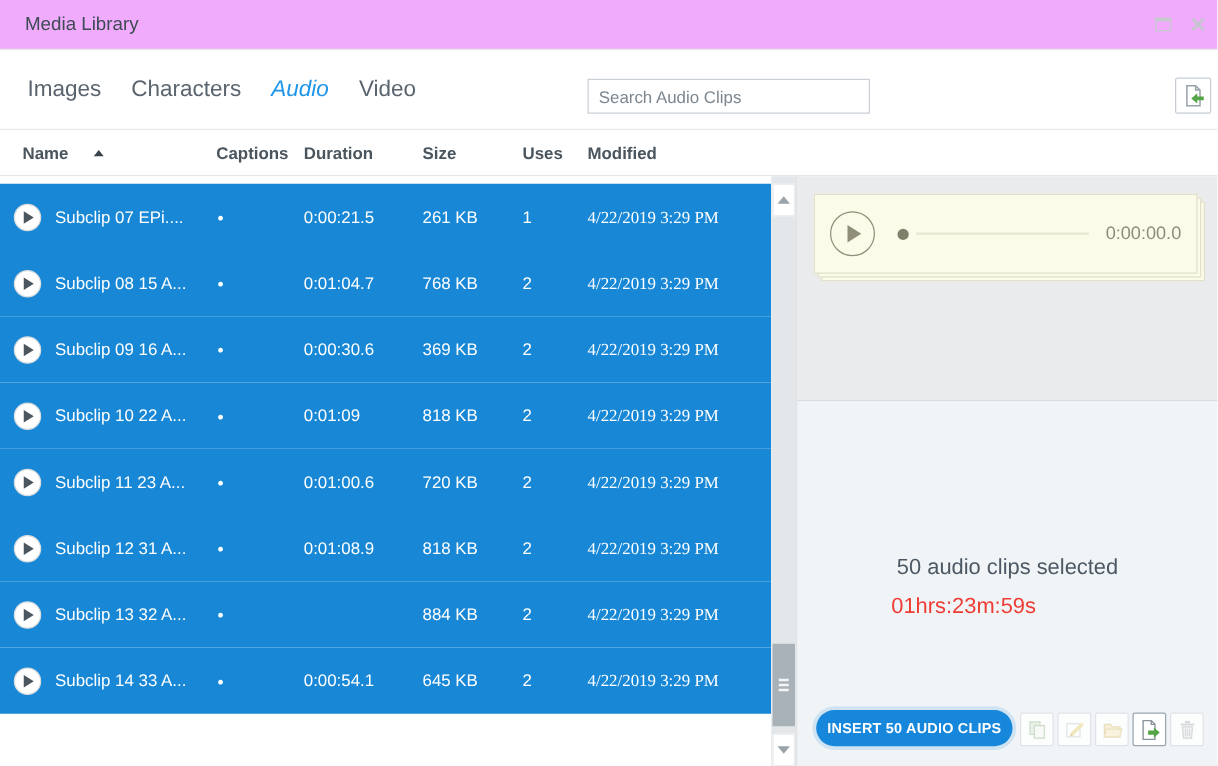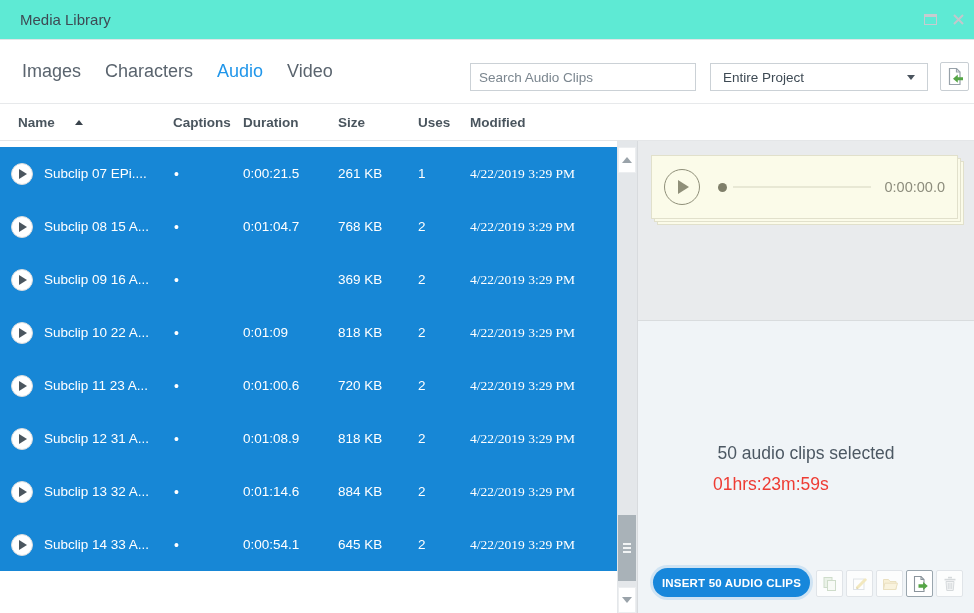--- a/index.html
+++ b/index.html
@@ -5,32 +5,32 @@
   * { box-sizing: border-box; margin: 0; padding: 0; }
   html, body { width: 974px; height: 613px; }
   body {
     font-family: "Liberation Sans", "DejaVu Sans", sans-serif;
     background: #fff; overflow: hidden; position: relative;
     -webkit-font-smoothing: antialiased;
   }
 
   
   .titlebar { position:absolute; left:0; top:0; width:974px; height:40px;
-    background:#5eead4; border-bottom:1px solid #e3e5e7; }
+    background:#f0abfc; border-bottom:1px solid #e3e5e7; }
   .win-title { position:absolute; left:20px; top:11px; font-size:15px; color:#3e4a54; }
   .win-controls { position:absolute; right:8px; top:10px; display:flex; gap:12px; }
   .win-btn { width:16px; height:18px; display:flex; align-items:center; justify-content:center; cursor:default; }
   .max-glyph { width:13px; height:11px; border:1px solid #c7cbcf; border-top:3px solid #c7cbcf; background:transparent; }
 
   
   .toolbar { position:absolute; left:0; top:40px; width:974px; height:64px;
     background:#fff; border-bottom:1px solid #e7e9eb; }
   .tabs { position:absolute; left:22px; top:0; height:100%; display:flex; align-items:center; gap:24px; }
   .tab { font-size:18px; color:#5a646e; cursor:pointer; }
-  .tab.active { color:#2096ea; }
+  .tab.active { color:#2096ea;font-style:italic; }
   .search-input { position:absolute; left:470px; top:23px; width:226px; height:28px;
     border:1px solid #cbd1d6; background:#fff; padding:0 8px; font-size:13.5px;
     color:#3e4a54; font-family:inherit; outline:none; }
   .search-input::placeholder { color:#7b868f; }
   .scope-dropdown { position:absolute; left:710px; top:23px; width:218px; height:28px;
     border:1px solid #cbd1d6; background:#fff; display:flex; align-items:center;
     padding:0 12px; font-size:13.5px; color:#3e4a54; cursor:pointer; }
   .scope-dropdown .caret { margin-left:auto; width:0; height:0;
     border-left:4.5px solid transparent; border-right:4.5px solid transparent;
     border-top:5px solid #4a545e; }
@@ -130,24 +130,20 @@
 </div>
 
 <div class="toolbar">
   <div class="tabs">
     <div class="tab">Images</div>
     <div class="tab">Characters</div>
     <div class="tab active">Audio</div>
     <div class="tab">Video</div>
   </div>
   <input class="search-input" type="text" placeholder="Search Audio Clips" style="">
-  <div class="scope-dropdown">
-    <span>Entire Project</span>
-    <span class="caret"></span>
-  </div>
   <div class="tool-icon-btn">
     <svg width="19" height="19" viewBox="0 0 19 19">
       <path d="M4.5 1.5 h7 l3.5 3.5 v12.5 h-10.5 z" fill="#fff" stroke="#97a1a9" stroke-width="1.2"></path>
       <path d="M11.5 1.5 v3.5 h3.5" fill="none" stroke="#97a1a9" stroke-width="1.2"></path>
       <path d="M18 10.2 h-5.2 v-2.6 L8 11.7 l4.8 4.1 v-2.6 h5.2 z" fill="#55a546"></path>
     </svg>
   </div>
 </div>
 
 <div class="header-band">
@@ -194,20 +190,21 @@
       </div>
 
       <div class="row">
         <div class="cell c-play">
           <span class="row-play">
             <span class="row-play-tri"></span>
           </span>
         </div>
         <div class="cell c-name">Subclip 09 16 A...</div>
         <div class="cell c-dot">•</div>
+        <div class="cell c-dur">0:00:30.6</div>
         <div class="cell c-size">369 KB</div>
         <div class="cell c-uses">2</div>
         <div class="cell c-mod">4/22/2019 3:29 PM</div>
       </div>
 
       <div class="row">
         <div class="cell c-play">
           <span class="row-play">
             <span class="row-play-tri"></span>
           </span>
@@ -249,21 +246,20 @@
       </div>
 
       <div class="row">
         <div class="cell c-play">
           <span class="row-play">
             <span class="row-play-tri"></span>
           </span>
         </div>
         <div class="cell c-name">Subclip 13 32 A...</div>
         <div class="cell c-dot">•</div>
-        <div class="cell c-dur">0:01:14.6</div>
         <div class="cell c-size">884 KB</div>
         <div class="cell c-uses">2</div>
         <div class="cell c-mod">4/22/2019 3:29 PM</div>
       </div>
 
       <div class="row">
         <div class="cell c-play">
           <span class="row-play">
             <span class="row-play-tri"></span>
           </span>

